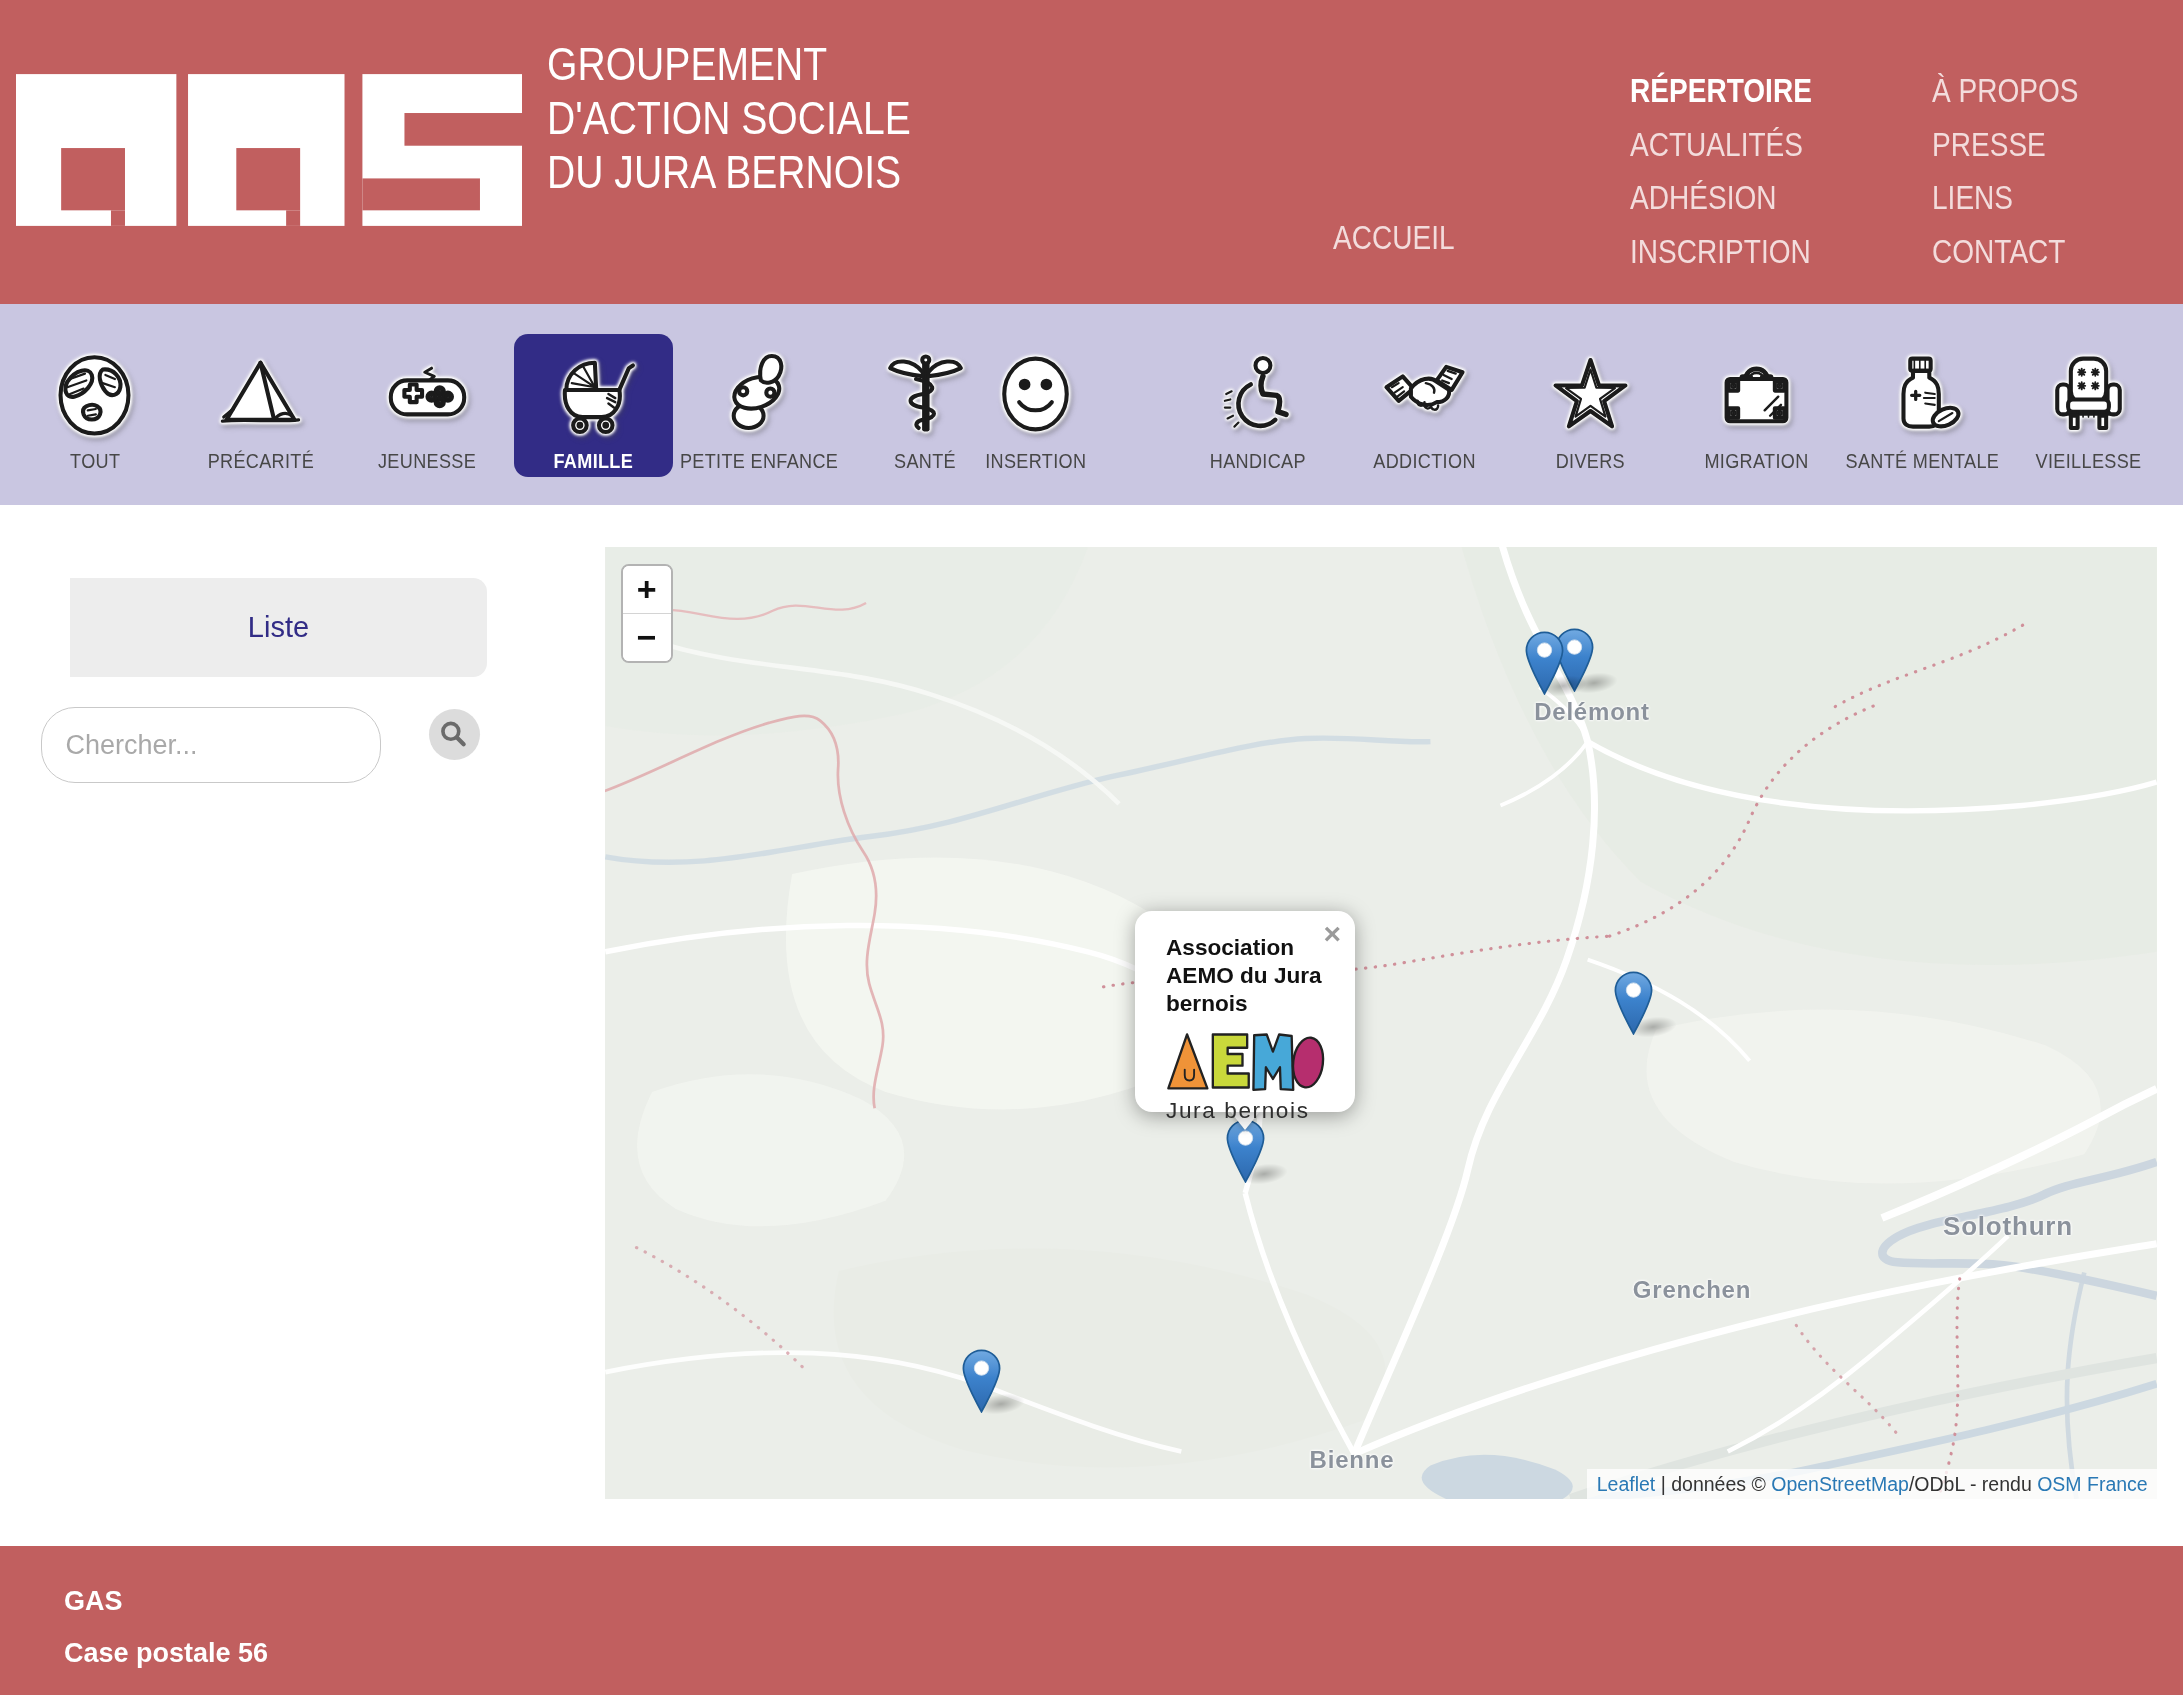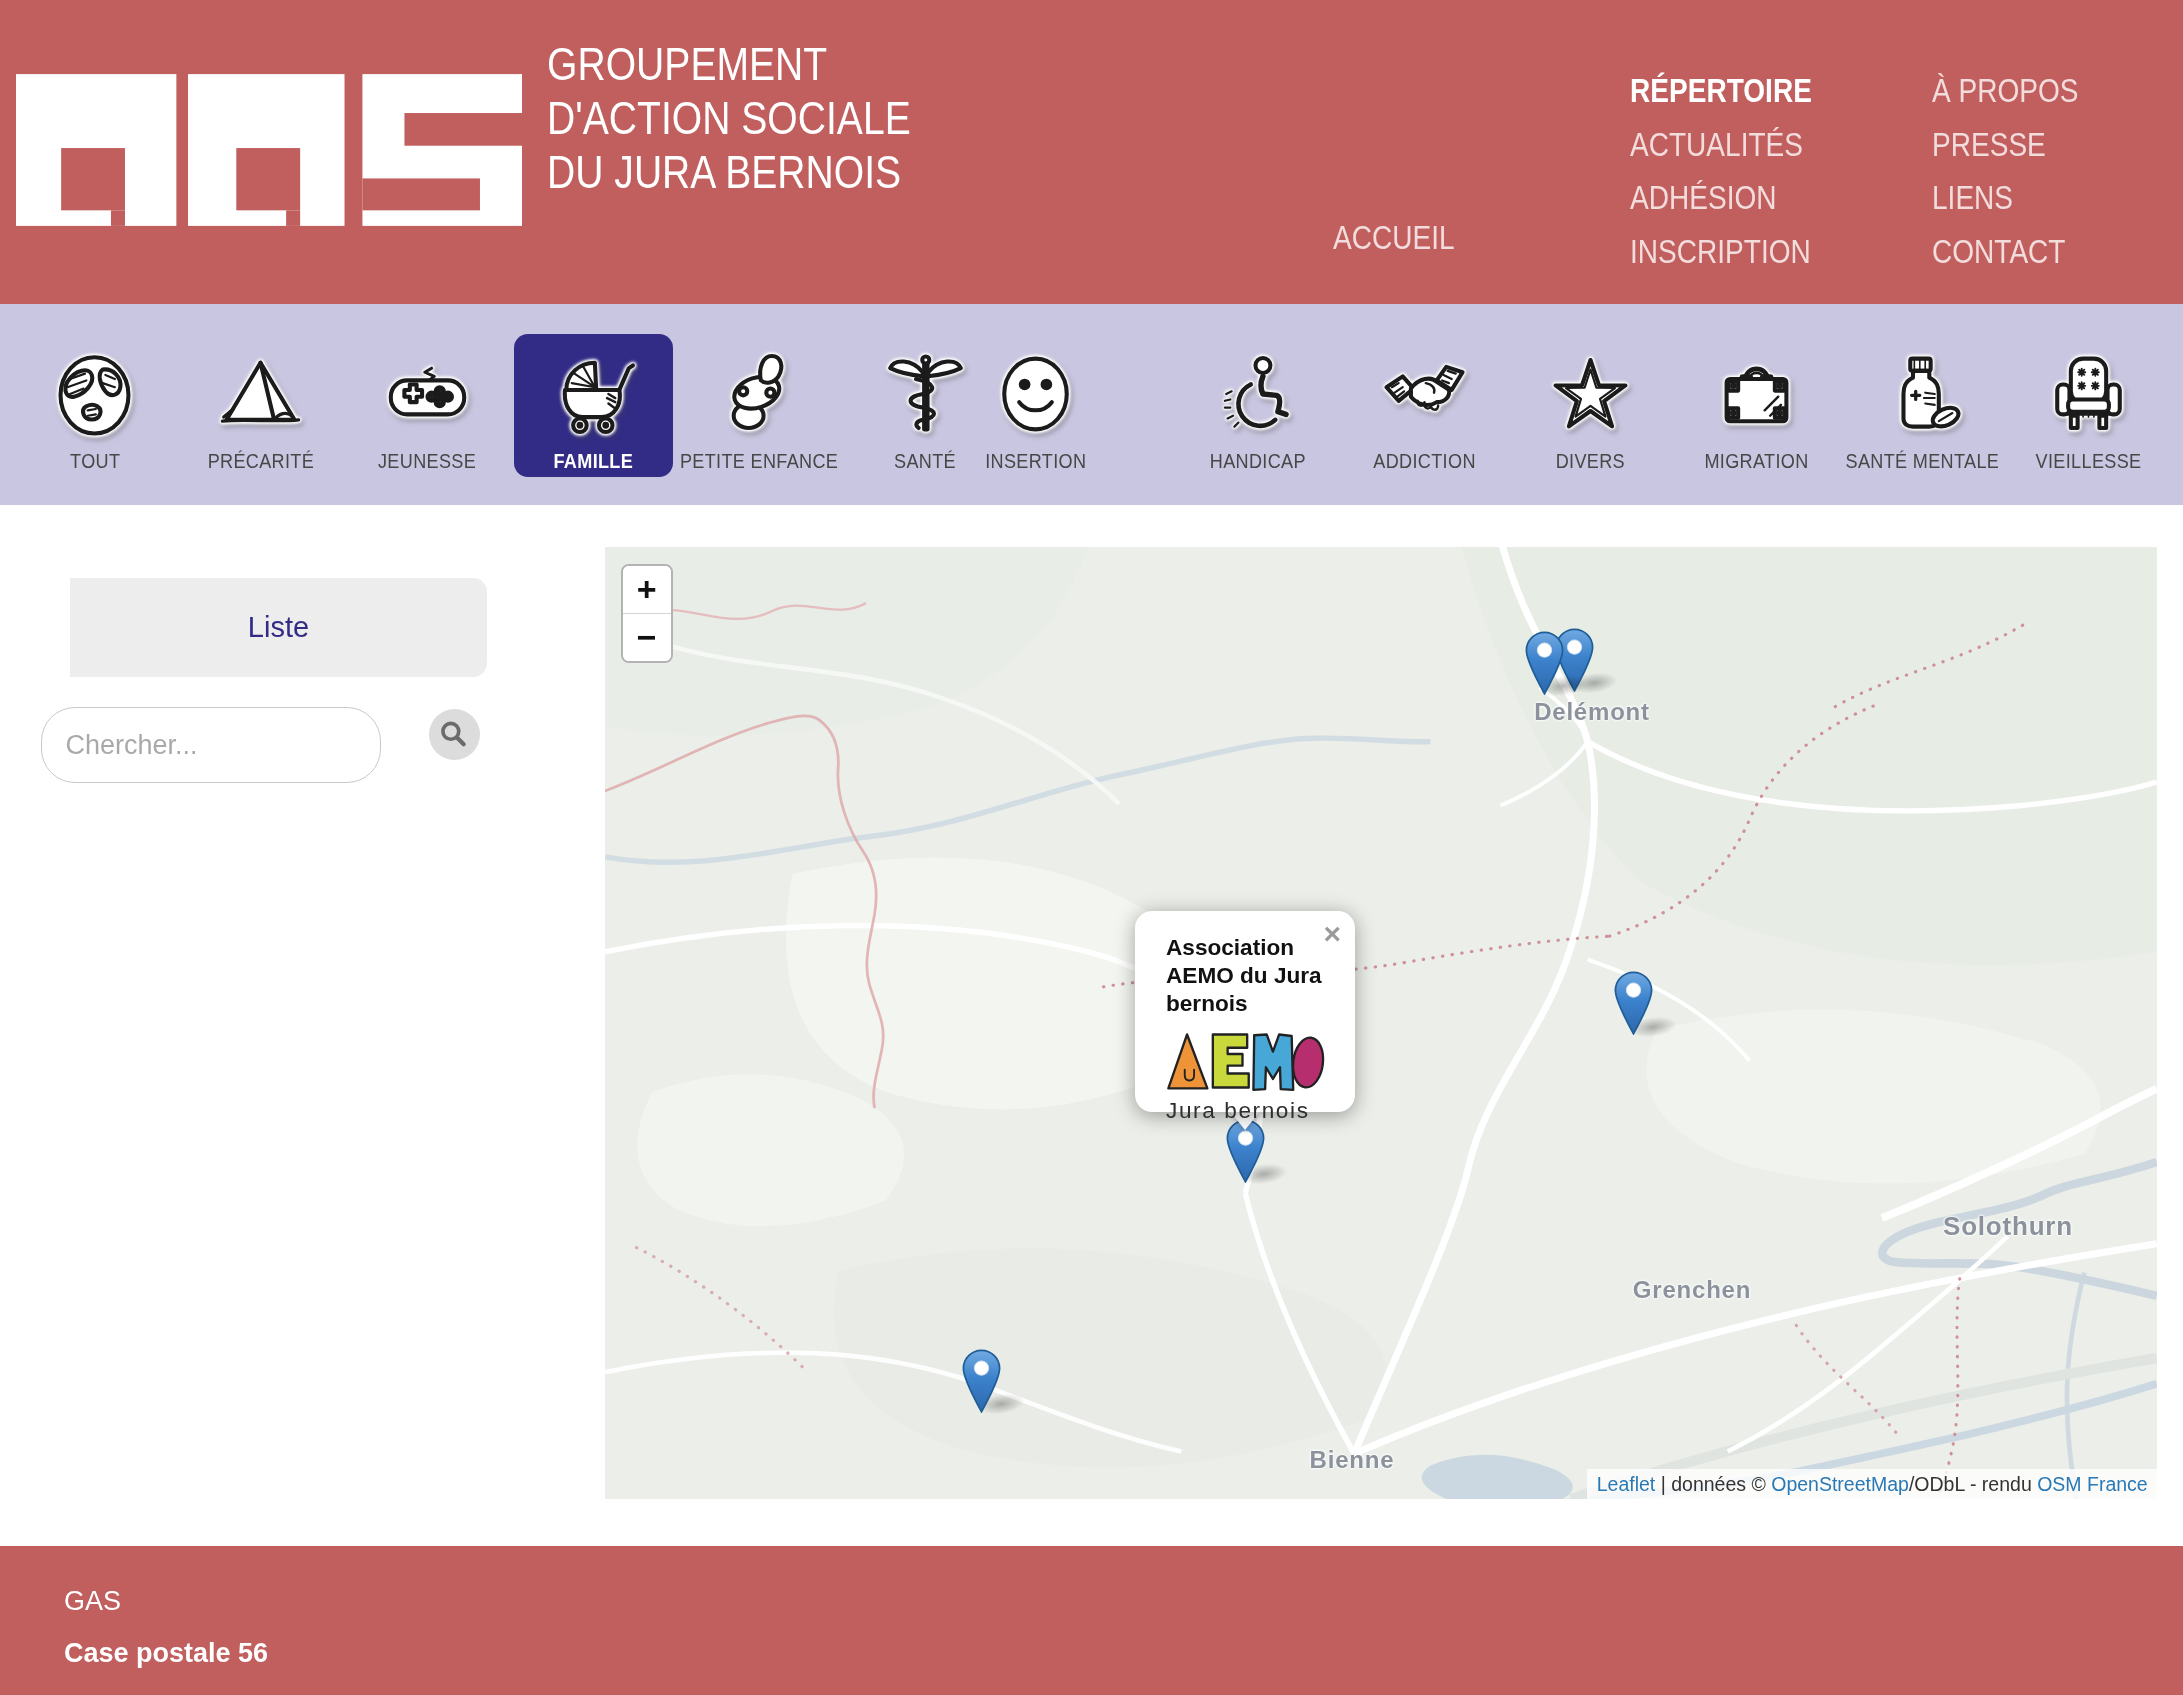--- a/index.html
+++ b/index.html
@@ -63,21 +63,21 @@
   .popup .psub{font-size:22.6px;color:#2e2e2e;letter-spacing:1.6px;text-align:left;width:160px;margin-top:1.6px;font-weight:300;}
   .ptail{position:absolute;left:624px;top:563px;width:0;height:0;z-index:19;
          border-left:16.4px solid transparent;border-right:16.4px solid transparent;border-top:20px solid #fff;
          filter:drop-shadow(0 2.3px 2.3px rgba(0,0,0,.2));}
   .attrib{position:absolute;right:0;bottom:0;height:30px;background:rgba(255,255,255,.78);z-index:30;
           display:flex;align-items:center;padding:0 9.3px;font-size:19.5px;color:#333;white-space:pre;}
   .attrib a{color:#2a79b5;text-decoration:none;cursor:pointer;}
 
   
   .footer{position:absolute;left:0;top:1546px;width:2183px;height:150px;}
-  .footer .f1{position:absolute;left:64px;top:40px;color:#fff;font-size:27px;font-weight:400;}
+  .footer .f1{position:absolute;left:64px;top:40px;color:#fff;font-size:27px;font-weight:700;}
   .footer .f2{position:absolute;left:64px;top:92px;color:#fff;font-size:27px;font-weight:700;}
 </style>
 </head>
 <body>
 
 <div class="page">
 
   <div class="header" id="hdr" style="background: rgb(193, 95, 95);">
     <svg class="logo" viewBox="0 0 650 195">
       <g id="logoG">

